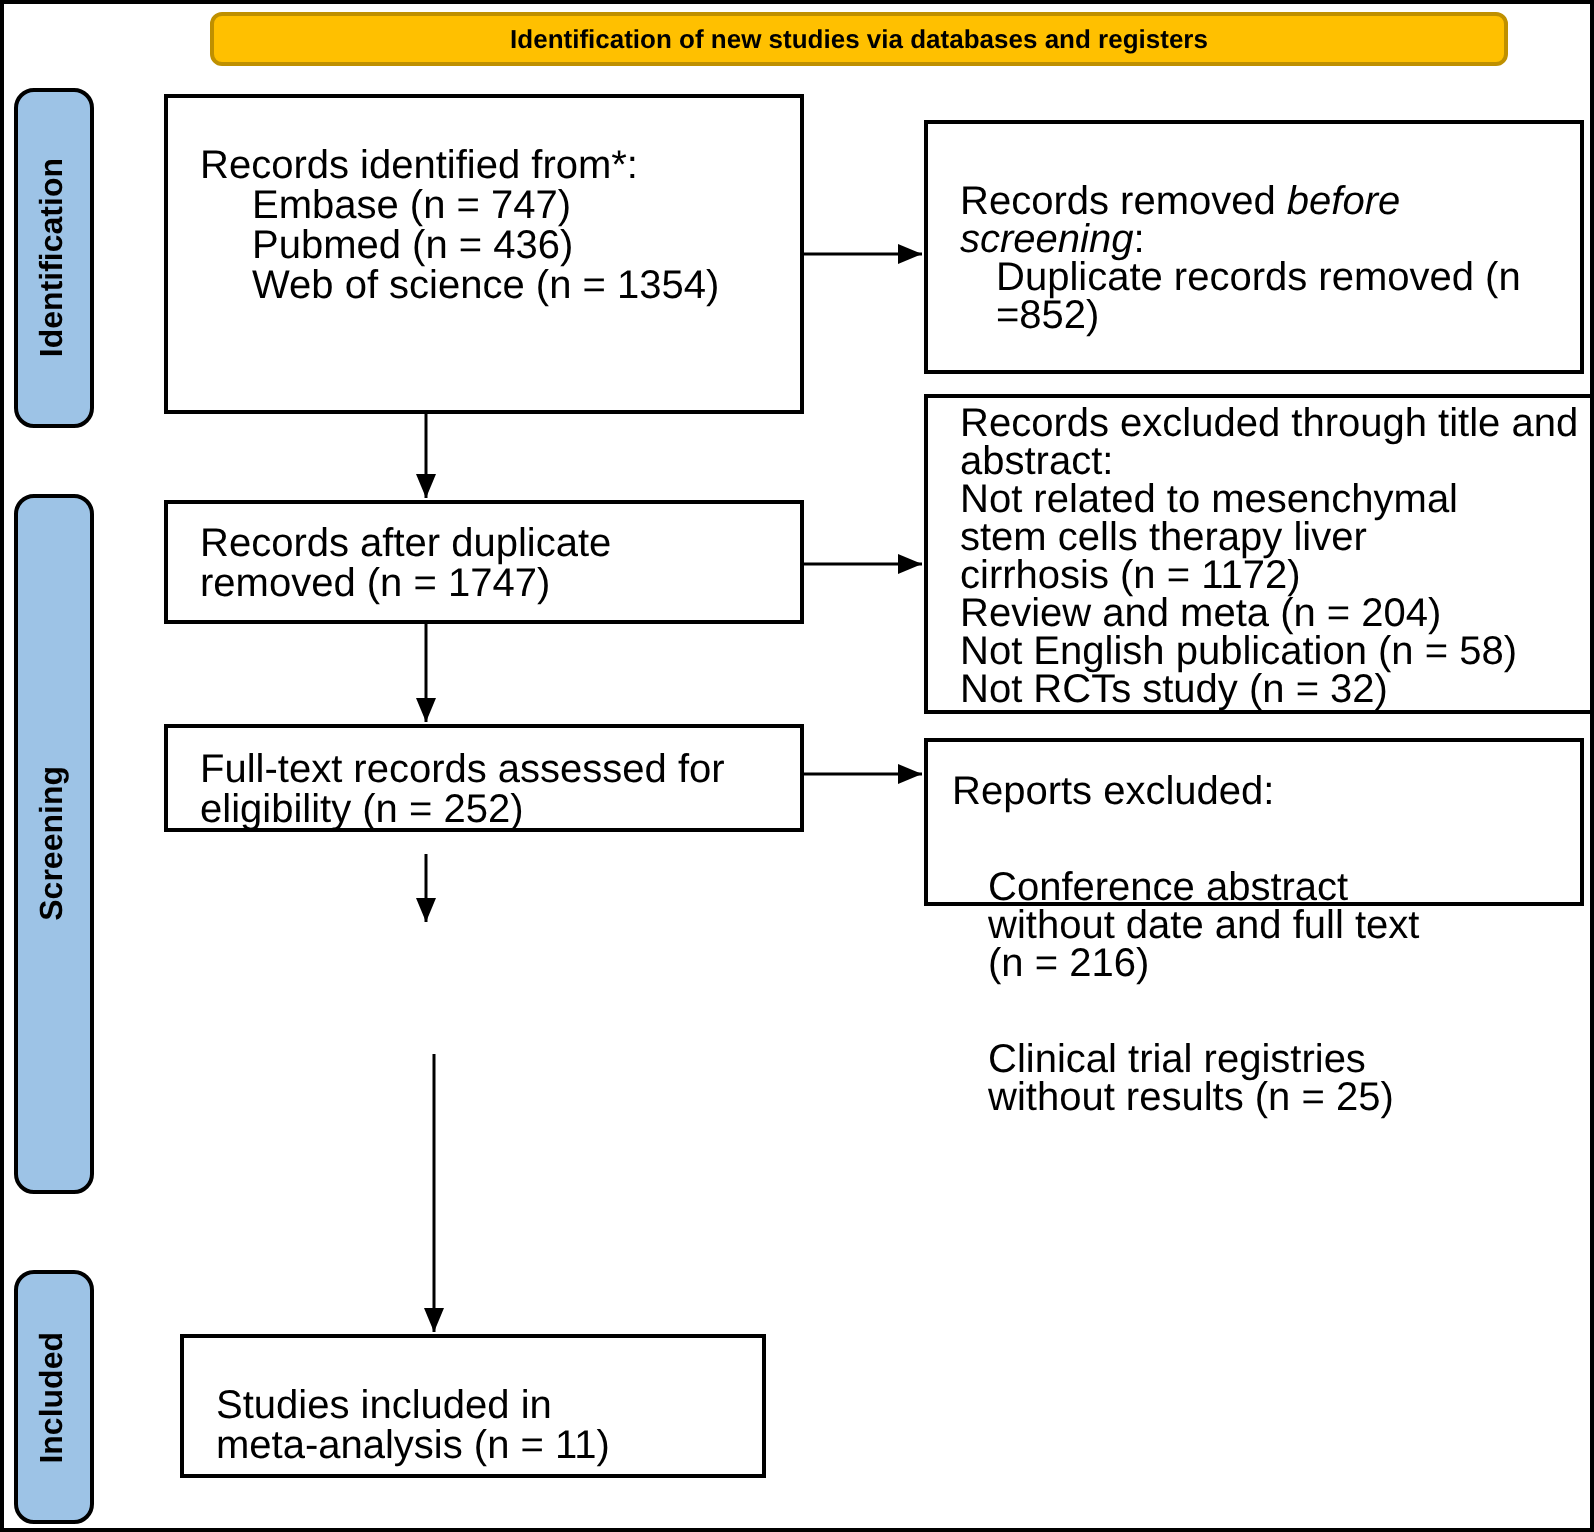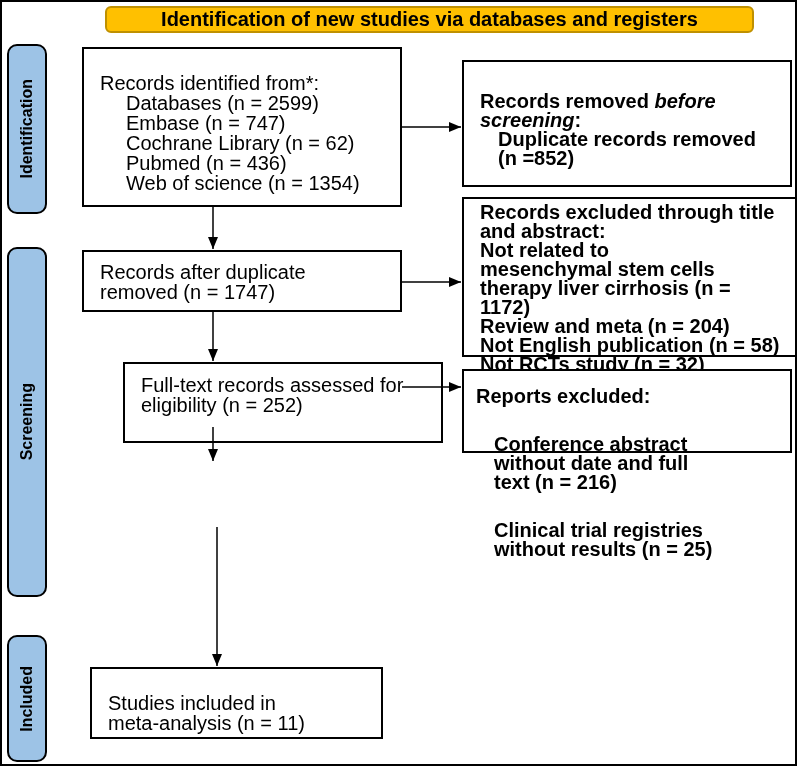--- a/index.html
+++ b/index.html
@@ -9,41 +9,41 @@
     --box-border:#000000;
     --arrow:#000000;
   }
   *{margin:0;padding:0;box-sizing:border-box;}
   body{background:#ffffff;font-family:"Liberation Sans",sans-serif;}
   .canvas{position:relative;width:797px;height:766px;background:#fff;border:2px solid #000;overflow:hidden;}
 
   .banner{position:absolute;left:103px;top:4px;width:649px;height:27px;
     background:var(--banner-fill);border:2px solid var(--banner-border);border-radius:6px;
     display:flex;align-items:center;justify-content:center;
-    font-weight:bold;font-size:20px;color:#000;}
+    font-weight:bold;font-size:13px;color:#000;}
 
   .stage{position:absolute;left:5px;width:40px;background:var(--stage-fill);
     border:2px solid #000;border-radius:10px;display:flex;align-items:center;justify-content:center;}
   .stage span{writing-mode:vertical-rl;transform:rotate(180deg);
     font-weight:bold;font-size:16px;color:#000;white-space:nowrap;}
   .stage-identification{top:42px;height:170px;}
   .stage-screening{top:245px;height:350px;}
   .stage-included{top:633px;height:127px;}
 
   .box{position:absolute;background:#fff;border:2px solid var(--box-border);
     font-size:20px;line-height:20px;color:#000;}
-  .rbox{line-height:19px;font-weight:bold;}
+  .rbox{line-height:19px;}
   .indent{padding-left:26px;}
   .indent2{padding-left:18px;}
   .mw238{max-width:238px;} .mw248{max-width:248px;} .mw205{max-width:205px;}
   .mw252{max-width:252px;} .mw250{max-width:250px;margin-top:29px;}
 
   .box-a{left:80px;top:45px;width:320px;height:160px;padding:24px 16px 0 16px;}
   .box-b{left:80px;top:248px;width:320px;height:62px;padding:10px 14px 0 16px;}
-  .box-c{left:80px;top:360px;width:320px;height:81px;padding:11px 14px 0 16px;margin-left:41px;}
+  .box-c{left:80px;top:360px;width:320px;height:54px;padding:11px 14px 0 16px;}
   .box-d{left:80px;top:460px;width:320px;height:65px;padding:11px 14px 0 16px;}
   .box-e{left:88px;top:665px;width:293px;height:72px;padding:24px 14px 0 16px;}
   .box-r1{left:460px;top:58px;width:330px;height:127px;padding:30px 12px 0 16px;}
   .box-r2{left:460px;top:195px;width:367px;height:160px;padding:4px 12px 0 16px;}
   .box-r3{left:460px;top:367px;width:330px;height:84px;padding:16px 12px 0 12px;}
 
   .arrows{position:absolute;left:0;top:0;pointer-events:none;}
   em{font-style:italic;}
 </style>
 </head>
@@ -58,23 +58,21 @@
   </div>
   <div class="stage stage-screening">
     <span>Screening</span>
   </div>
   <div class="stage stage-included">
     <span>Included</span>
   </div>
 
   <div class="box box-a">
     <div>Records identified from*:</div>
-    <div class="indent">Databases (n = 2599)</div>
     <div class="indent">Embase (n = 747)</div>
-    <div class="indent">Cochrane Library (n = 62)</div>
     <div class="indent">Pubmed (n = 436)</div>
     <div class="indent">Web of science (n = 1354)</div>
   </div>
 
   <div class="box box-b">
     <div class="mw238">Records after duplicate removed (n = 1747)</div>
   </div>
 
   <div class="box box-c">
     <div>Full-text records assessed for eligibility (n = 252)</div>

